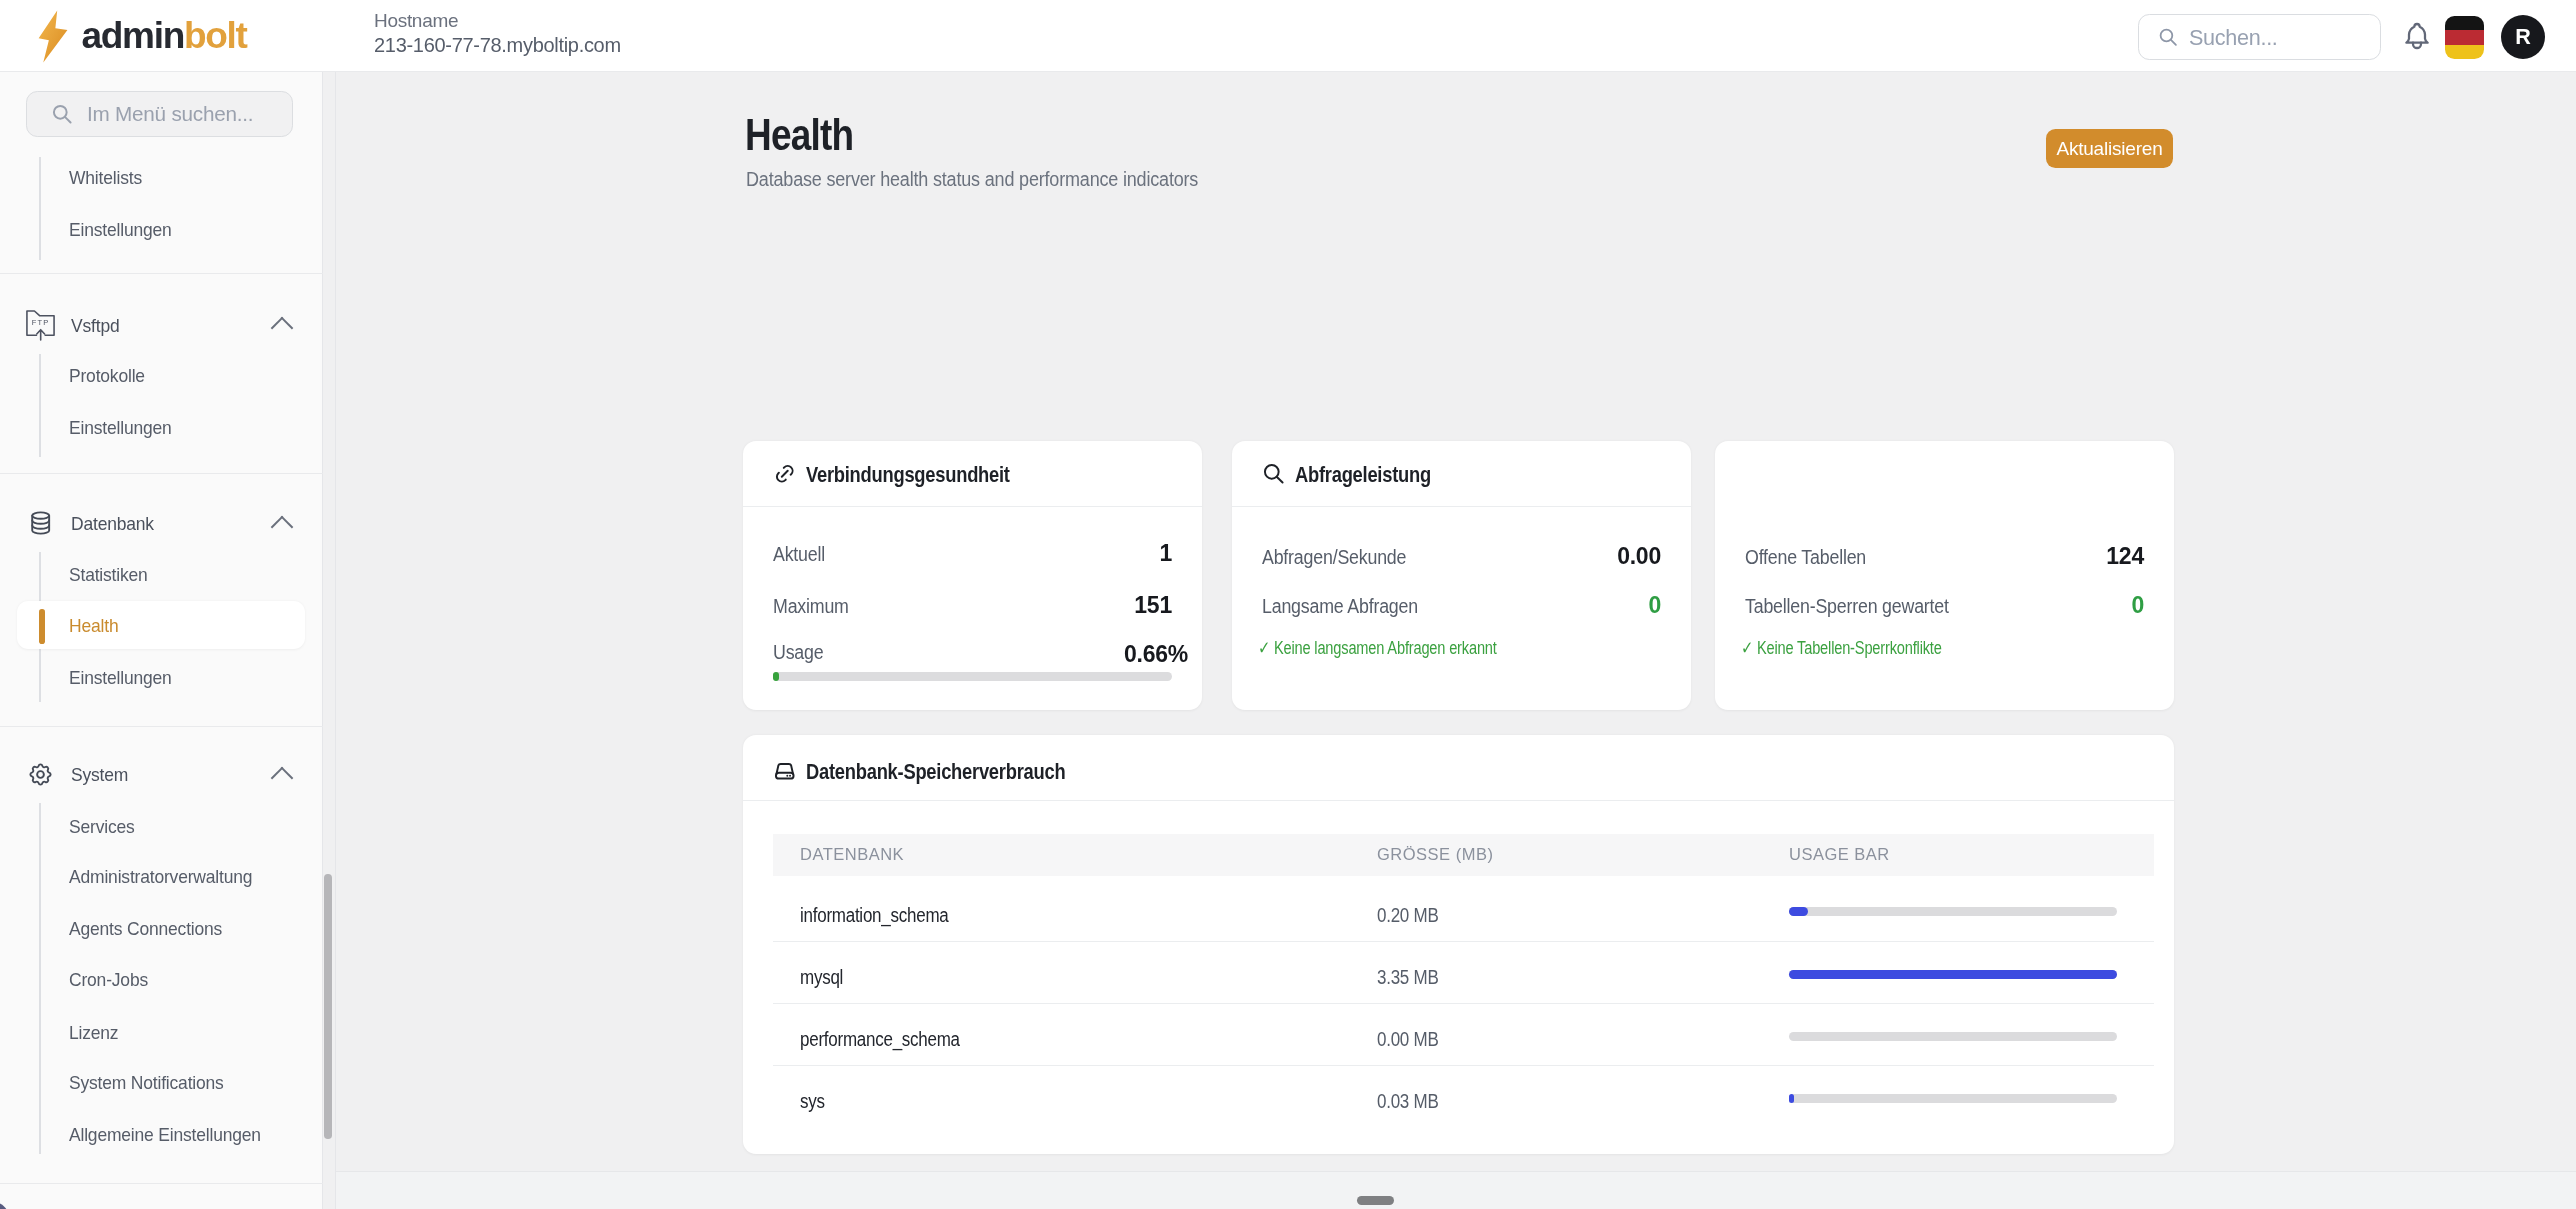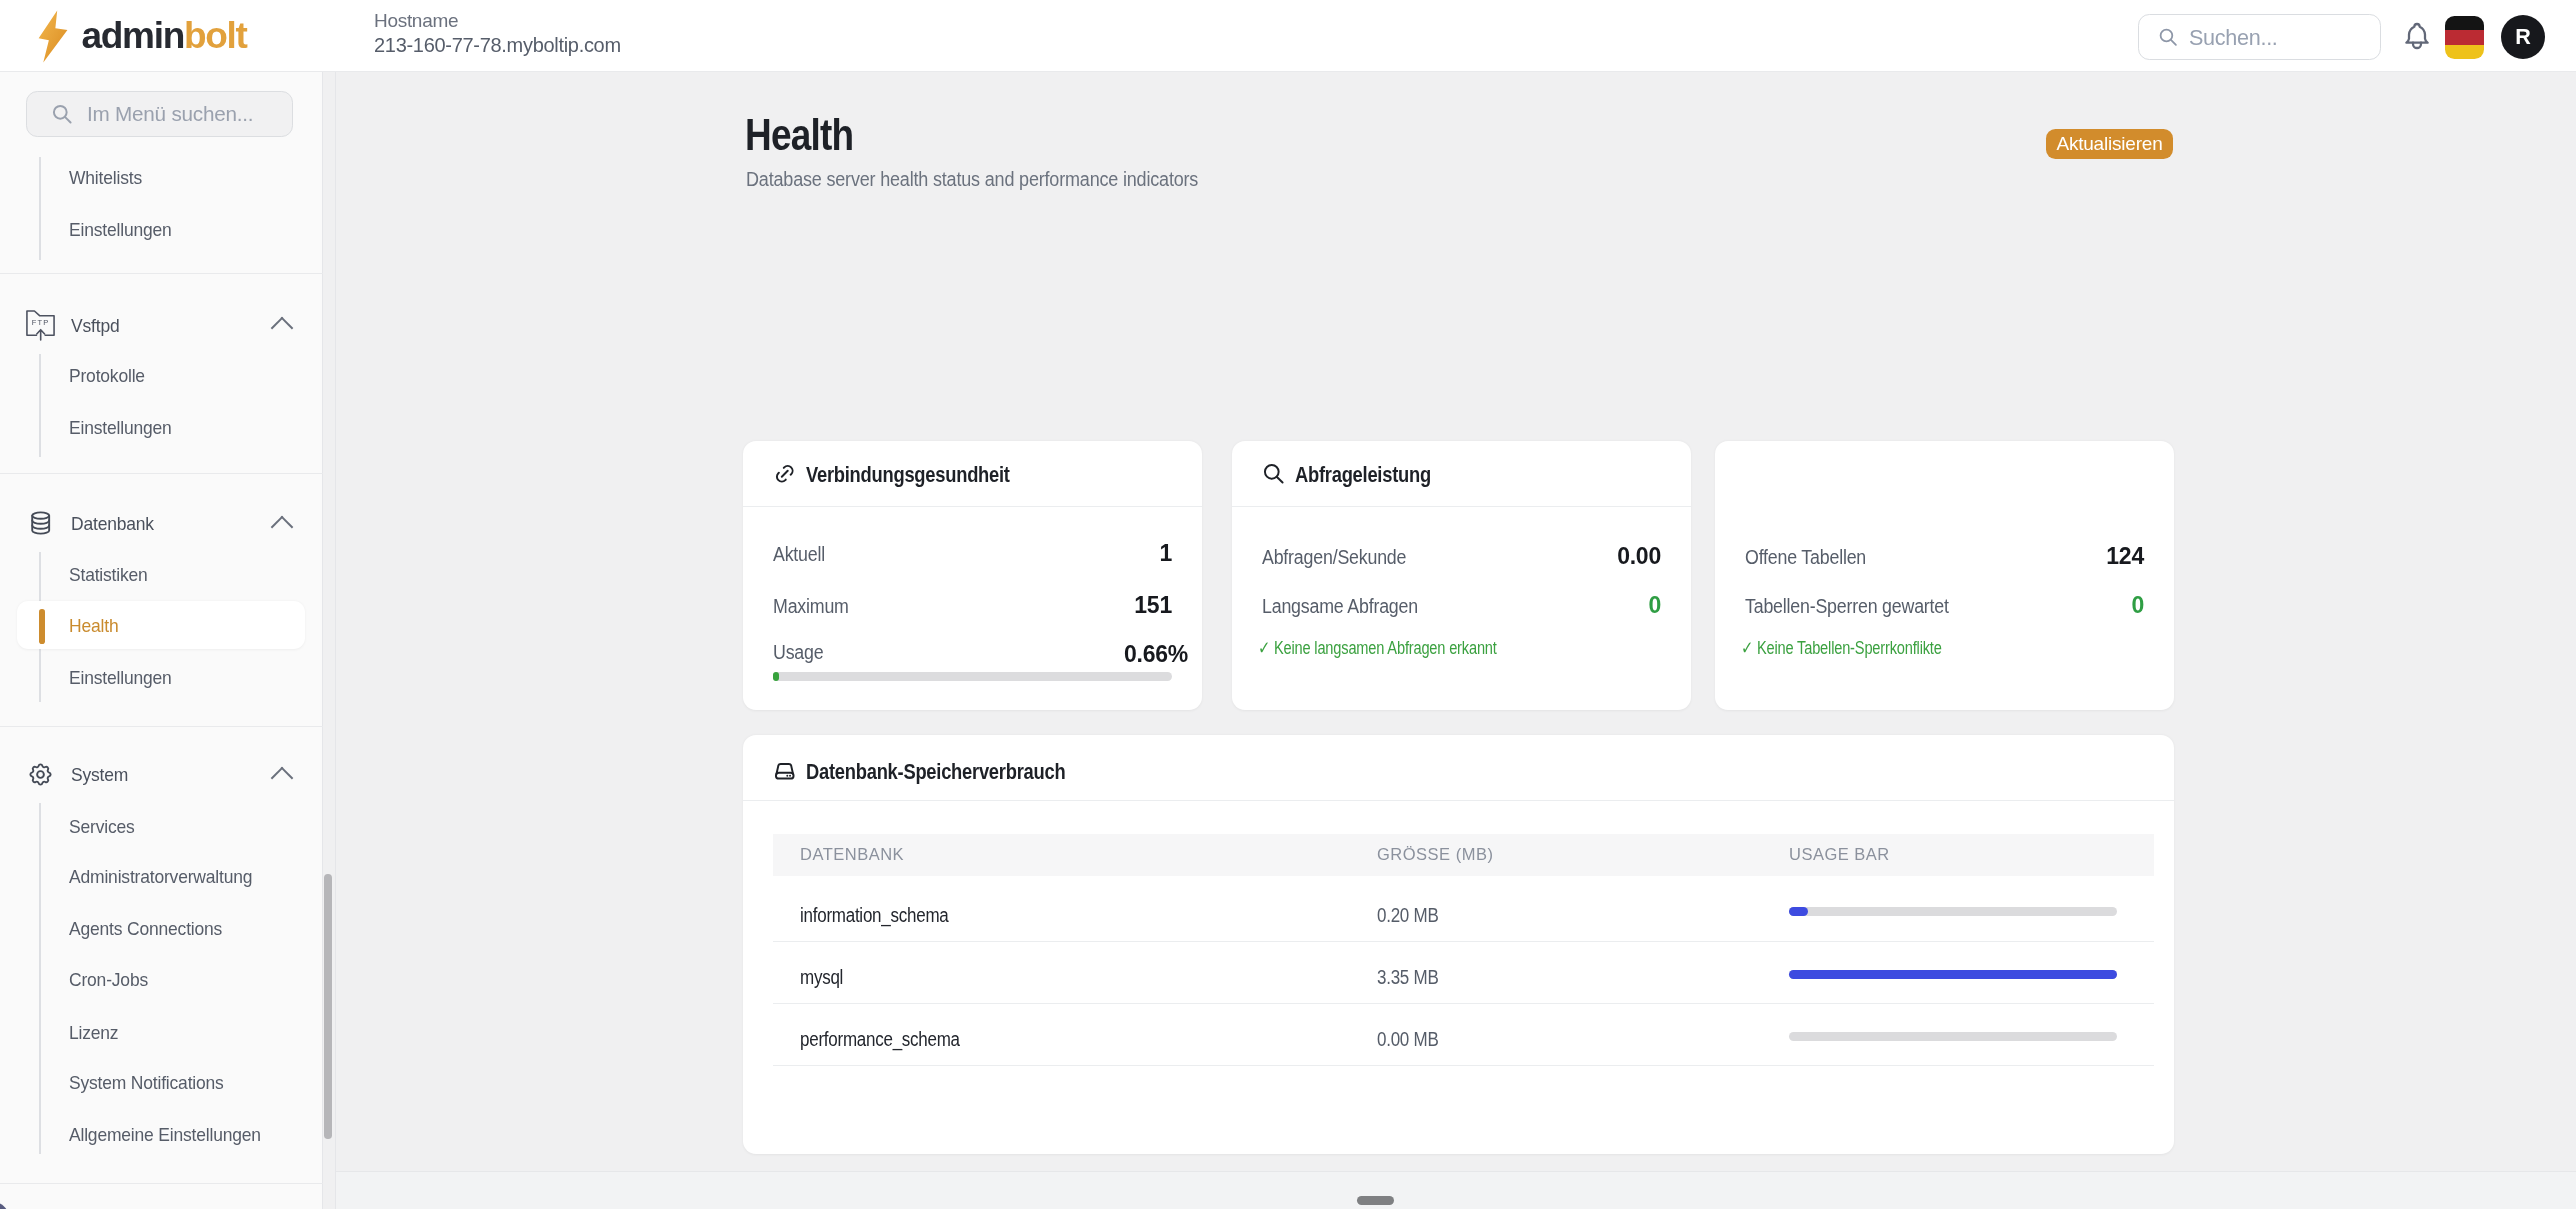--- a/index.html
+++ b/index.html
@@ -31,21 +31,21 @@
   .vline { position:absolute; left:39px; width:1.9px; background:#dddfe3; }
   .chev { position:absolute; left:274px; width:16px; height:16px; border-top:2.4px solid #6a707c; border-right:2.4px solid #6a707c; transform:rotate(-45deg); }
   .active-item { position:absolute; left:17px; top:529px; width:288px; height:48px; background:#fff; border-radius:11.3px; box-shadow:0 0.9px 2.8px rgba(0,0,0,0.05); }
   .active-bar { position:absolute; left:39px; top:537px; width:5.6px; height:35px; background:#cd8c2e; border-radius:2.8px; }
   .sb-scroll { position:absolute; left:324px; top:874px; width:7.5px; height:265px; background:#b6b6b9; border-radius:3.8px; }
 
   
   .content { position:absolute; top:72px; left:335px; width:2241px; height:1138px; background:#f0f0f1; border-left:0.9px solid #e5e6e9; }
   .page-title { position:absolute; left:409px; top:38px; font-size:44px; font-weight:bold; color:#1e2127; letter-spacing:-0.9px; transform:scaleX(0.84); transform-origin:0 0; }
   .page-sub { position:absolute; left:410px; top:96px; font-size:20px; color:#6b727e; letter-spacing:-0.2px; transform:scaleX(0.9); transform-origin:0 0; }
-  .refresh-btn { position:absolute; left:1710px; top:57px; width:127px; height:30px; background:#d28c2c; border-radius:9.4px; color:#fff; font-size:19px; letter-spacing:-0.2px; display:flex; align-items:center; justify-content:center; }
+  .refresh-btn { position:absolute; left:1710px; top:57px; width:127px; height:39px; background:#d28c2c; border-radius:9.4px; color:#fff; font-size:19px; letter-spacing:-0.2px; display:flex; align-items:center; justify-content:center; }
 
   .card { position:absolute; background:#fff; border-radius:13px; box-shadow:0 0.9px 2.8px rgba(0,0,0,0.055); }
   .card-head { position:absolute; left:0; top:0; right:0; height:66px; border-bottom:0.9px solid #ebedef; }
   .card-title { position:absolute; left:63px; top:20.7px; font-size:21.6px; font-weight:bold; color:#1e2127; letter-spacing:-0.3px; transform:scaleX(0.85); transform-origin:0 0; }
   .cicon { position:absolute; left:30px; top:20.7px; }
 
   .card1 { left:407px; top:158px; width:1431px; height:173px; }
   .dot { position:absolute; left:27px; width:20px; height:20px; border-radius:50%; background:#40a246; }
   .healthy { position:absolute; left:55px; font-size:22px; font-weight:bold; color:#359a3c; letter-spacing:-0.4px; }
   .checked { position:absolute; left:152px; top:43px; font-size:19px; color:#6b727e; letter-spacing:-0.4px; }
@@ -267,19 +267,26 @@
       <div class="td-size">3.35 MB</div>
       <div class="ubar" style="top:28px;">
           <div class="fill" style="width:328px;"></div>
         </div>
     </div>
     <div class="trow" style="top:269px;">
       <div class="td-name">performance_schema</div>
       <div class="td-size">0.00 MB</div>
       <div class="ubar" style="top:28px;"></div>
     </div>
+    <div class="trow" style="top:331px; border-bottom:none;">
+      <div class="td-name">sys</div>
+      <div class="td-size">0.03 MB</div>
+      <div class="ubar" style="top:28px;">
+          <div class="fill" style="width:4.7px;"></div>
+        </div>
+    </div>
   </div>
 
   <div class="bottom-strip"></div>
   <div class="hscroll"></div>
 </div>
 <div class="corner-bubble"></div>
 
 
 </body></html>

